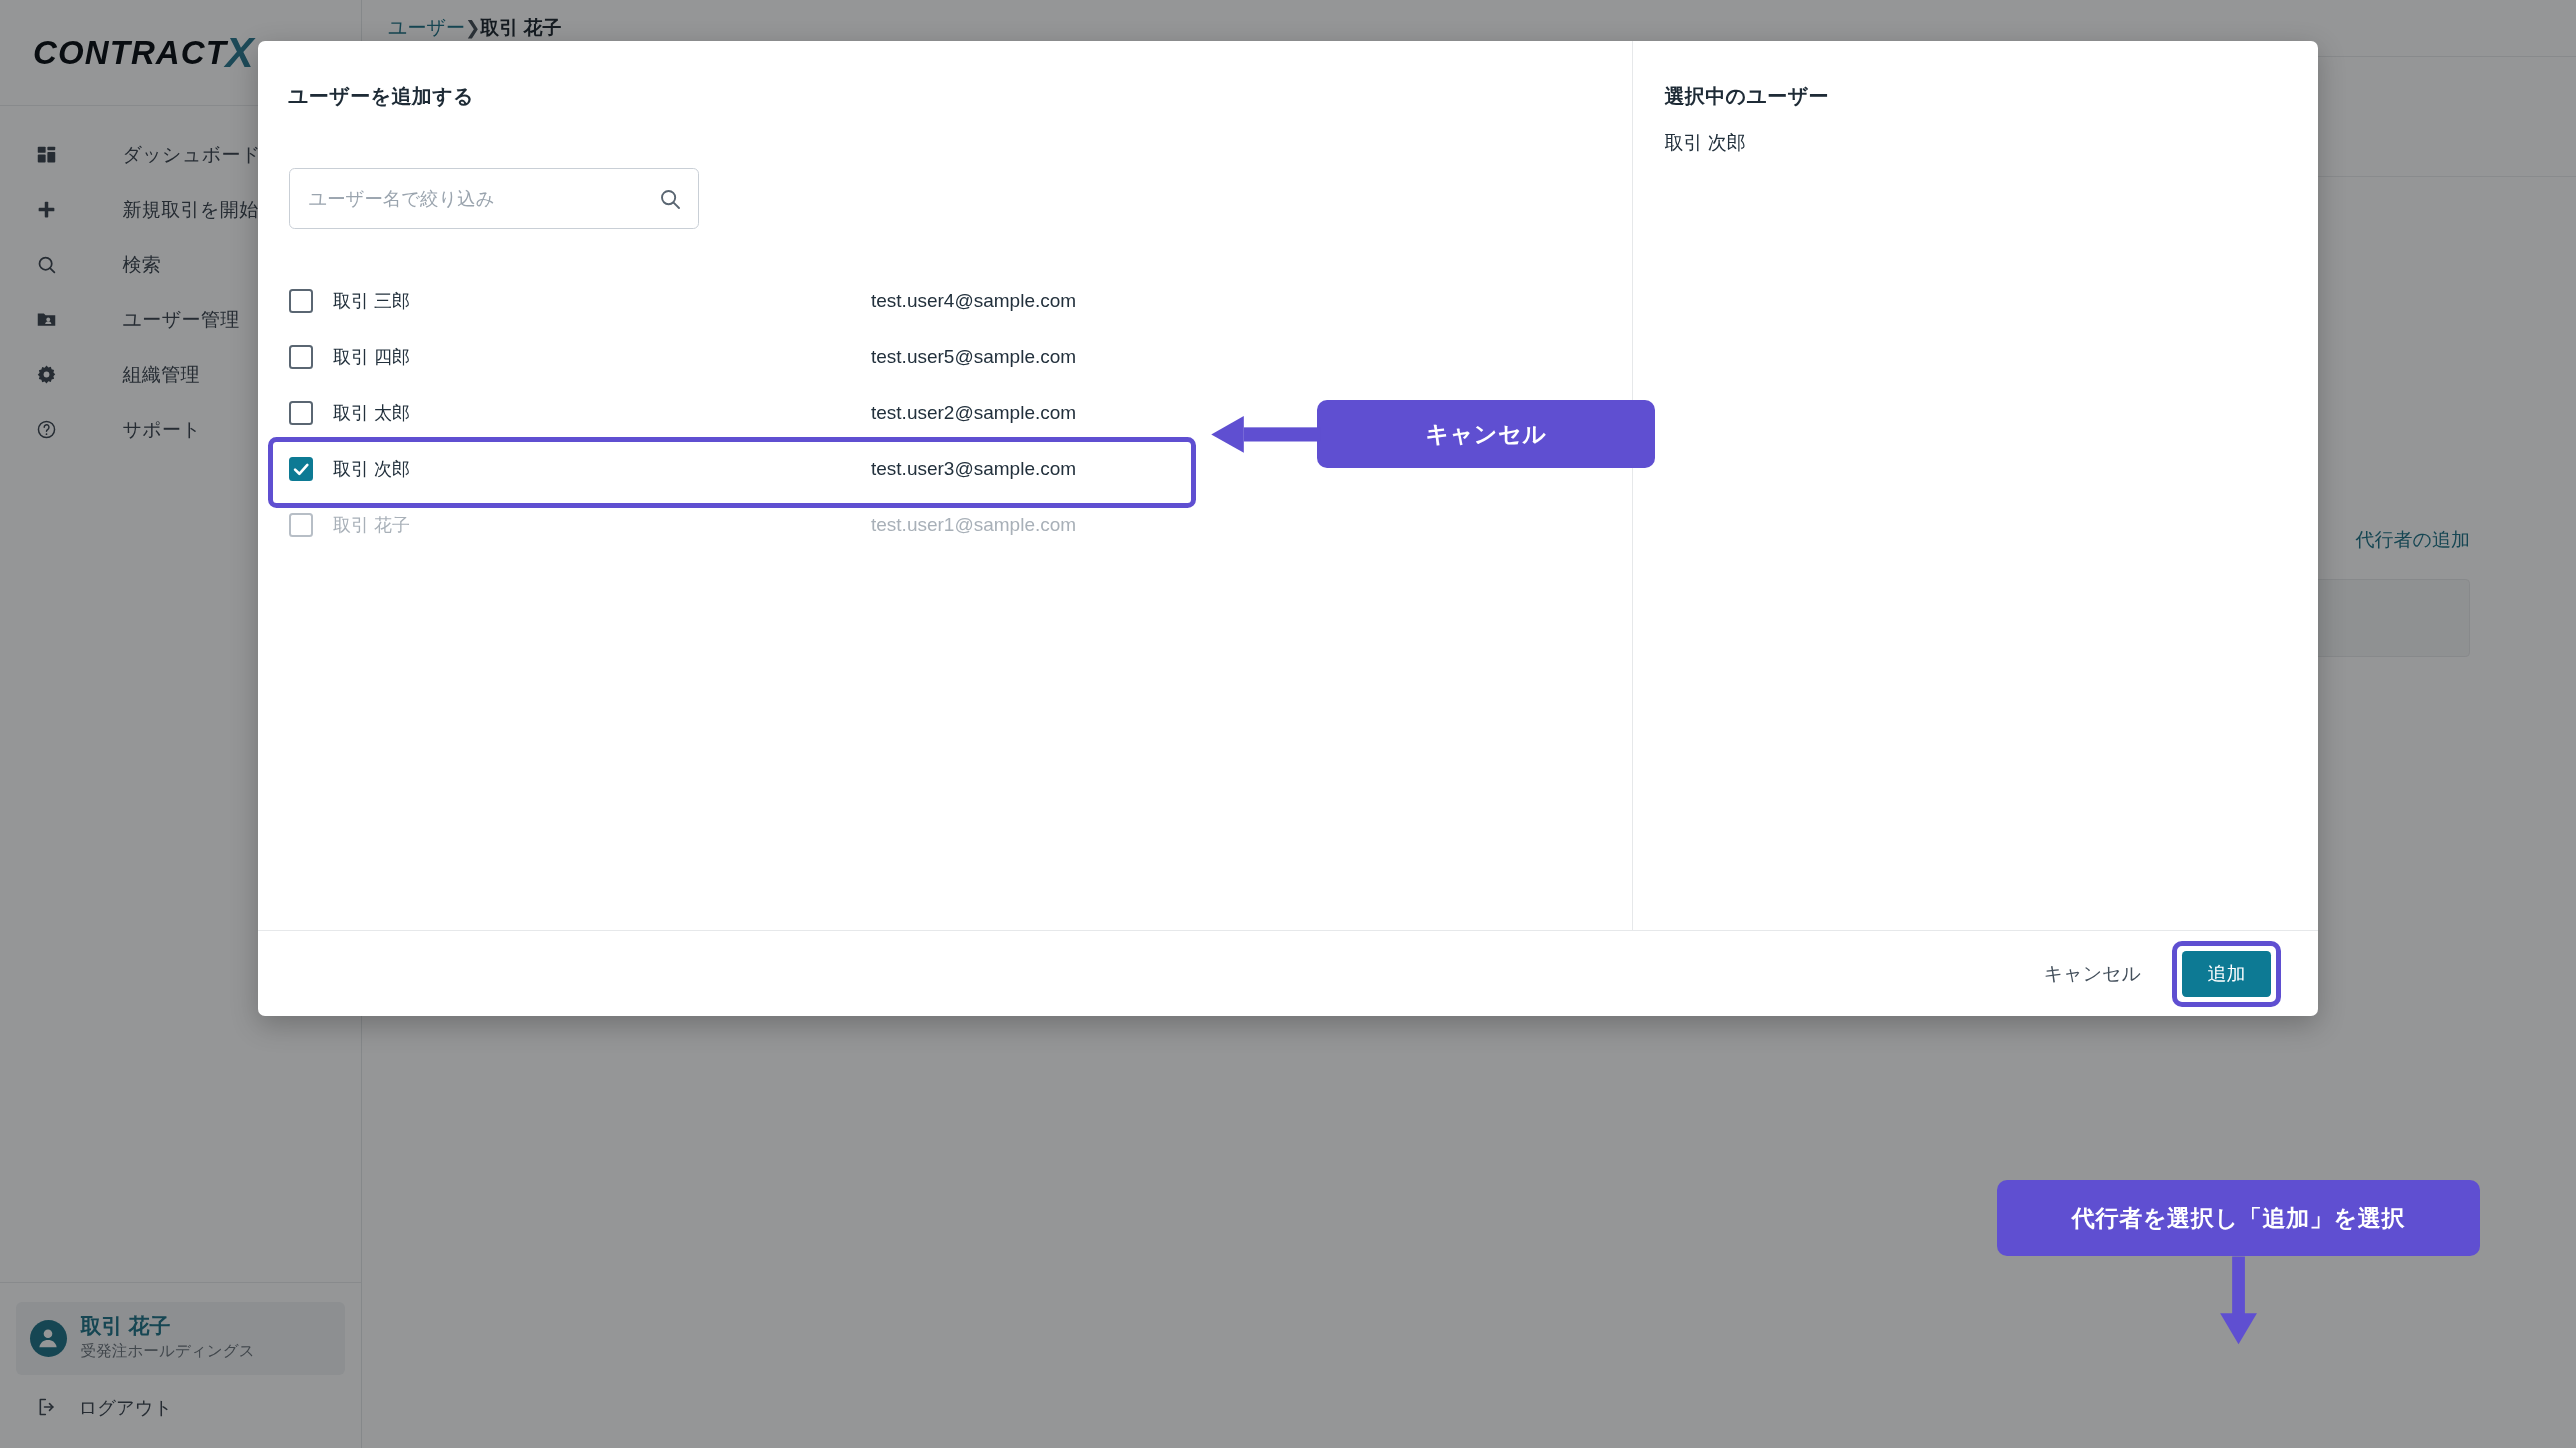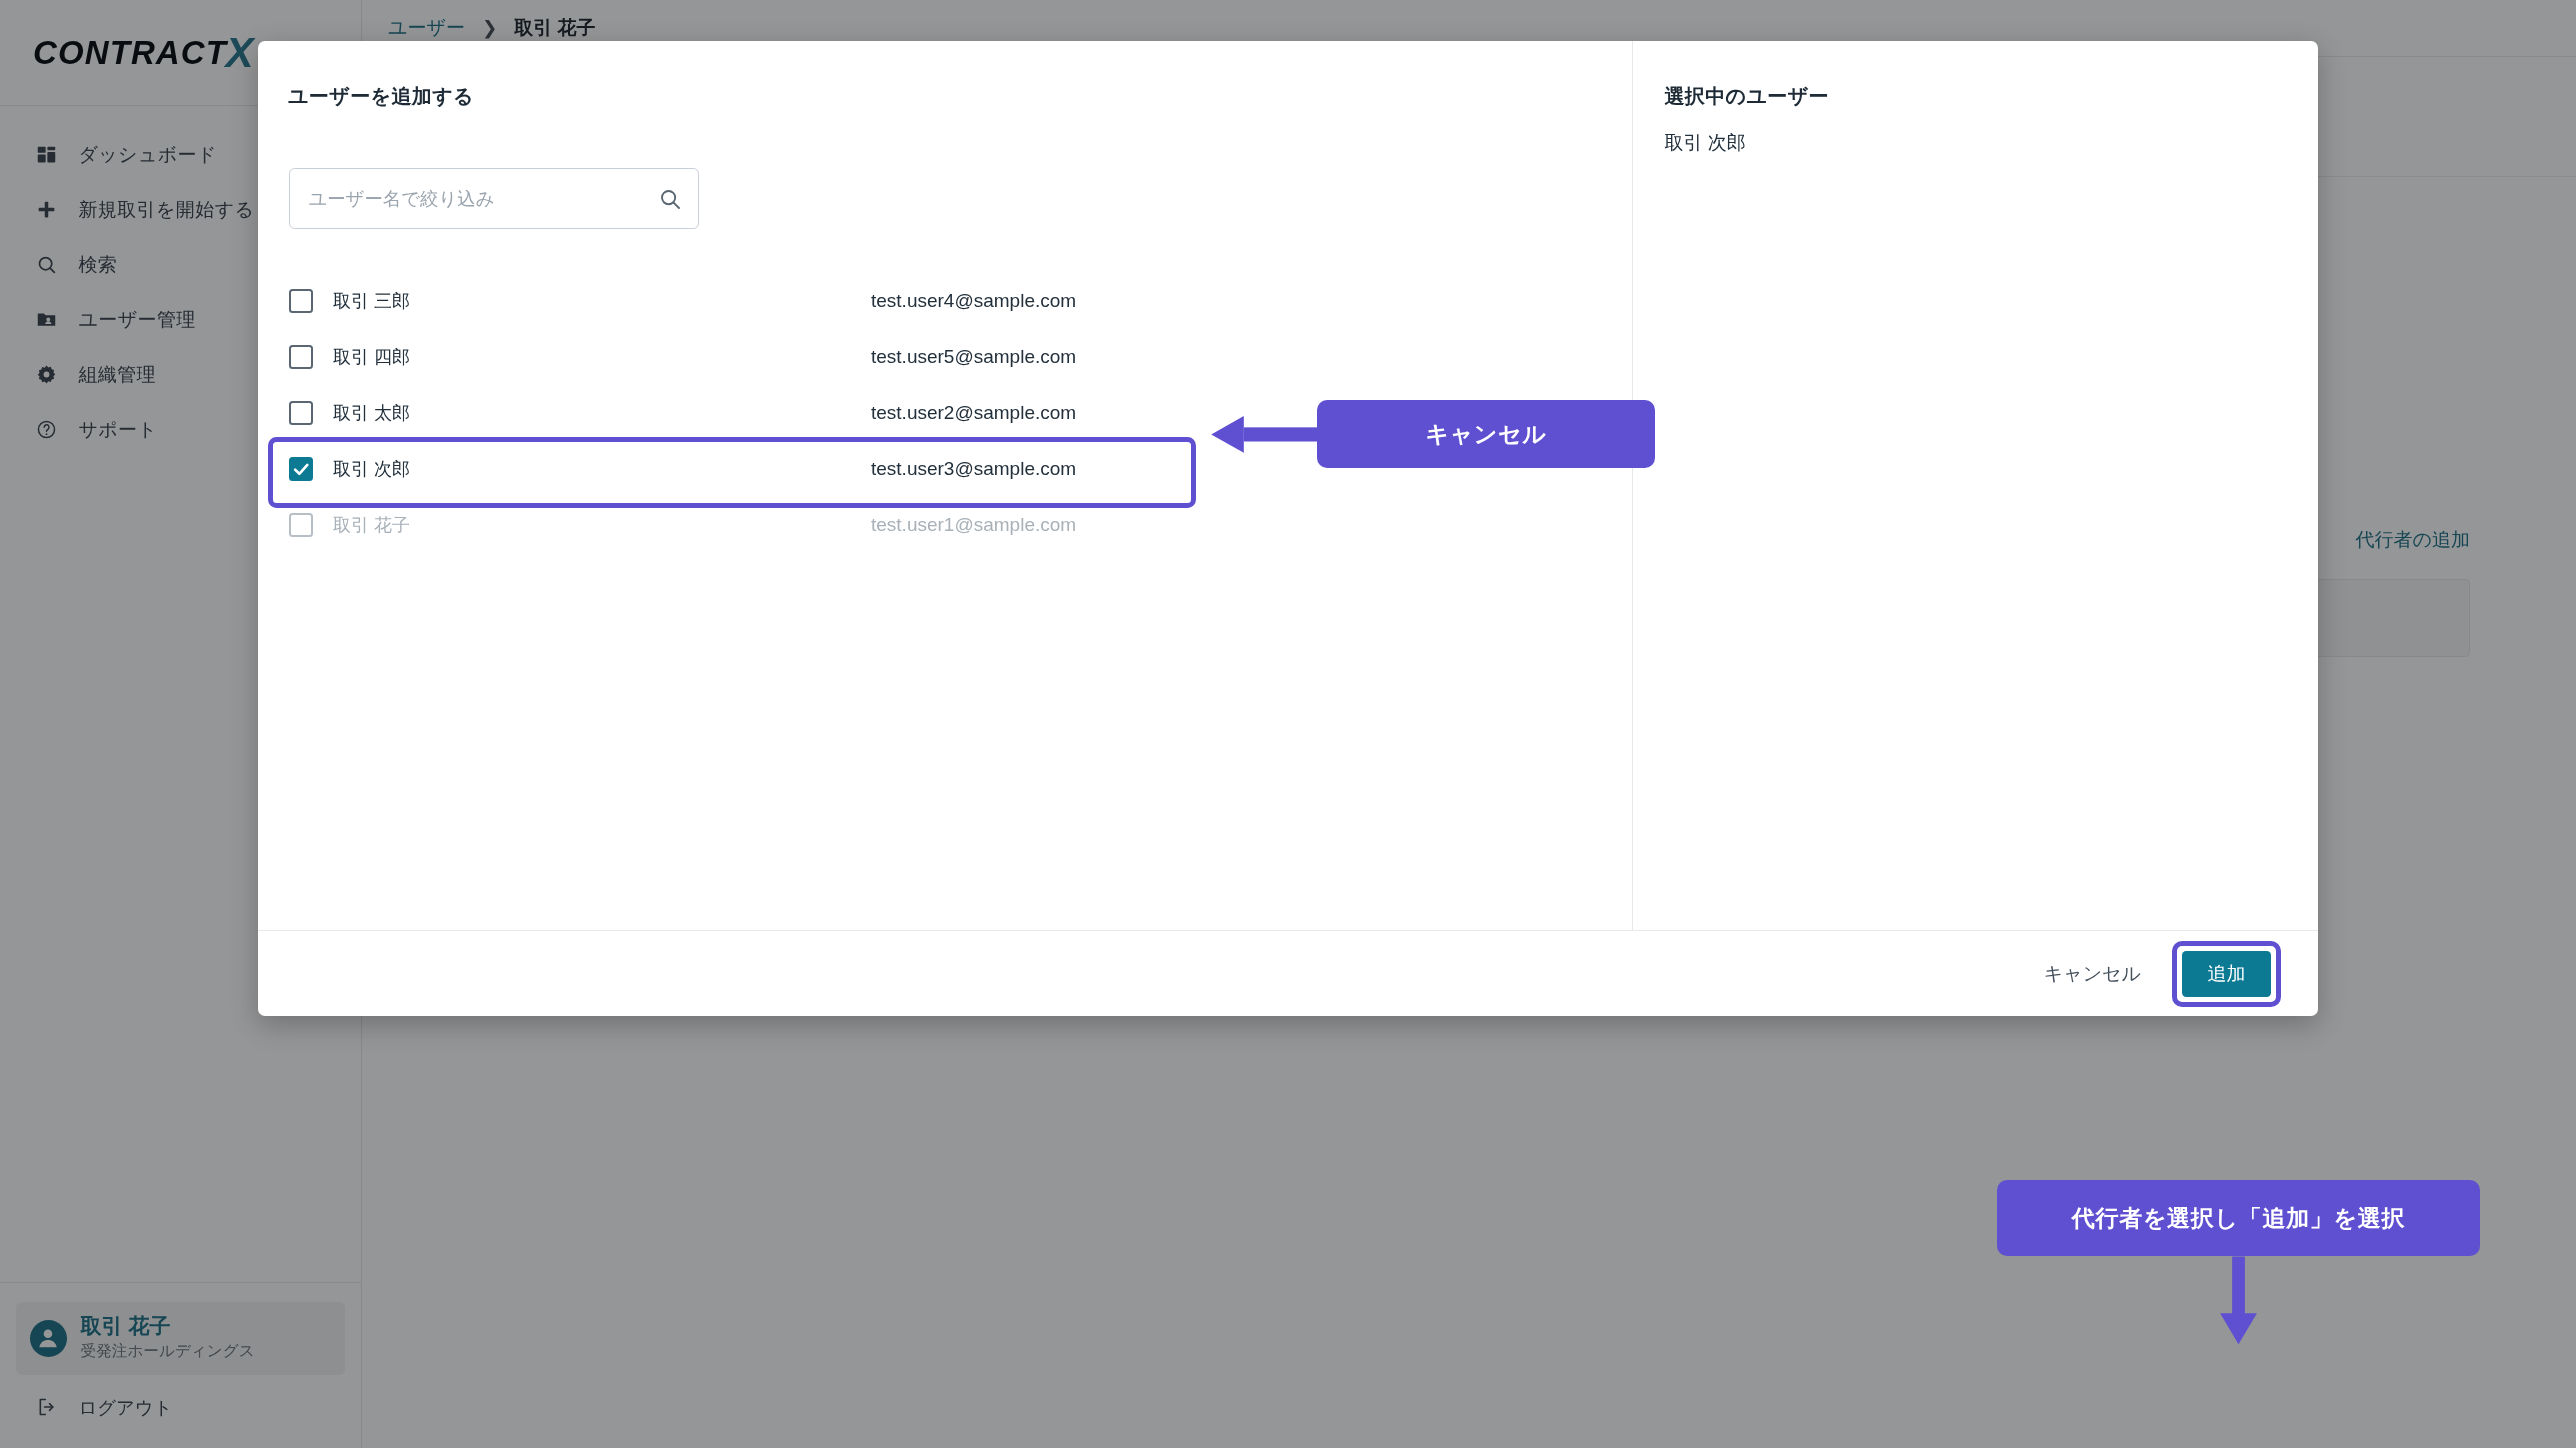--- a/index.html
+++ b/index.html
@@ -39,20 +39,21 @@
   }
   .logo-x { color: #1a7f9e; margin-left: -1.4px; font-size: 42px; font-weight: 900; line-height: 0.8;}
 
   .nav { padding-top: 21px; flex: 1; }
   .nav-item {
     display: flex; align-items: center;
     height: 55px;
     padding-left: 33px;
     color: #3c4856; font-size: 19px;
     letter-spacing: 0.4px;
+    gap: 44px;
   }
   .nav-ico {
     width: 27px; height: 27px; margin-right: 18.4px;
     display: flex; align-items: center; justify-content: center;
     color: #3c4856; flex: 0 0 27px;
   }
   .nav-ico svg { width: 21px; height: 21px; display: block; }
 
   .side-bottom { border-top: 1.4px solid #e8eaec; padding: 12.7px 0 17px; }
   .profile-card {
@@ -73,21 +74,21 @@
   .logout-row {
     display: flex; align-items: center;
     height: 50px; padding-left: 33px;
     color: #3c4856; font-size: 18.4px;
   }
   .logout-row .nav-ico svg { width: 20px; height: 20px; }
 
   
   .main-area { position: absolute; left: 364px; top: 0; right: 0; height: 1449px; background: #ffffff; }
   .breadcrumb {
-    height: 57px; display: flex; align-items: center; gap: 17px;
+    height: 57px; display: flex; align-items: center; 
     padding-left: 24px; font-size: 19px;
     border-bottom: 1.4px solid #e8eaec;
   }
   .bc-link { color: #0d7a94; }
   .bc-sep { color: #46525e; font-size: 18.4px; }
   .bc-cur { color: #1e2b36; font-weight: 700; }
 
   .content-head { height: 120px; border-bottom: 1.4px solid #e9ebed; }
   .add-proxy-link {
     position: absolute; right: 106px; top: 527px;

